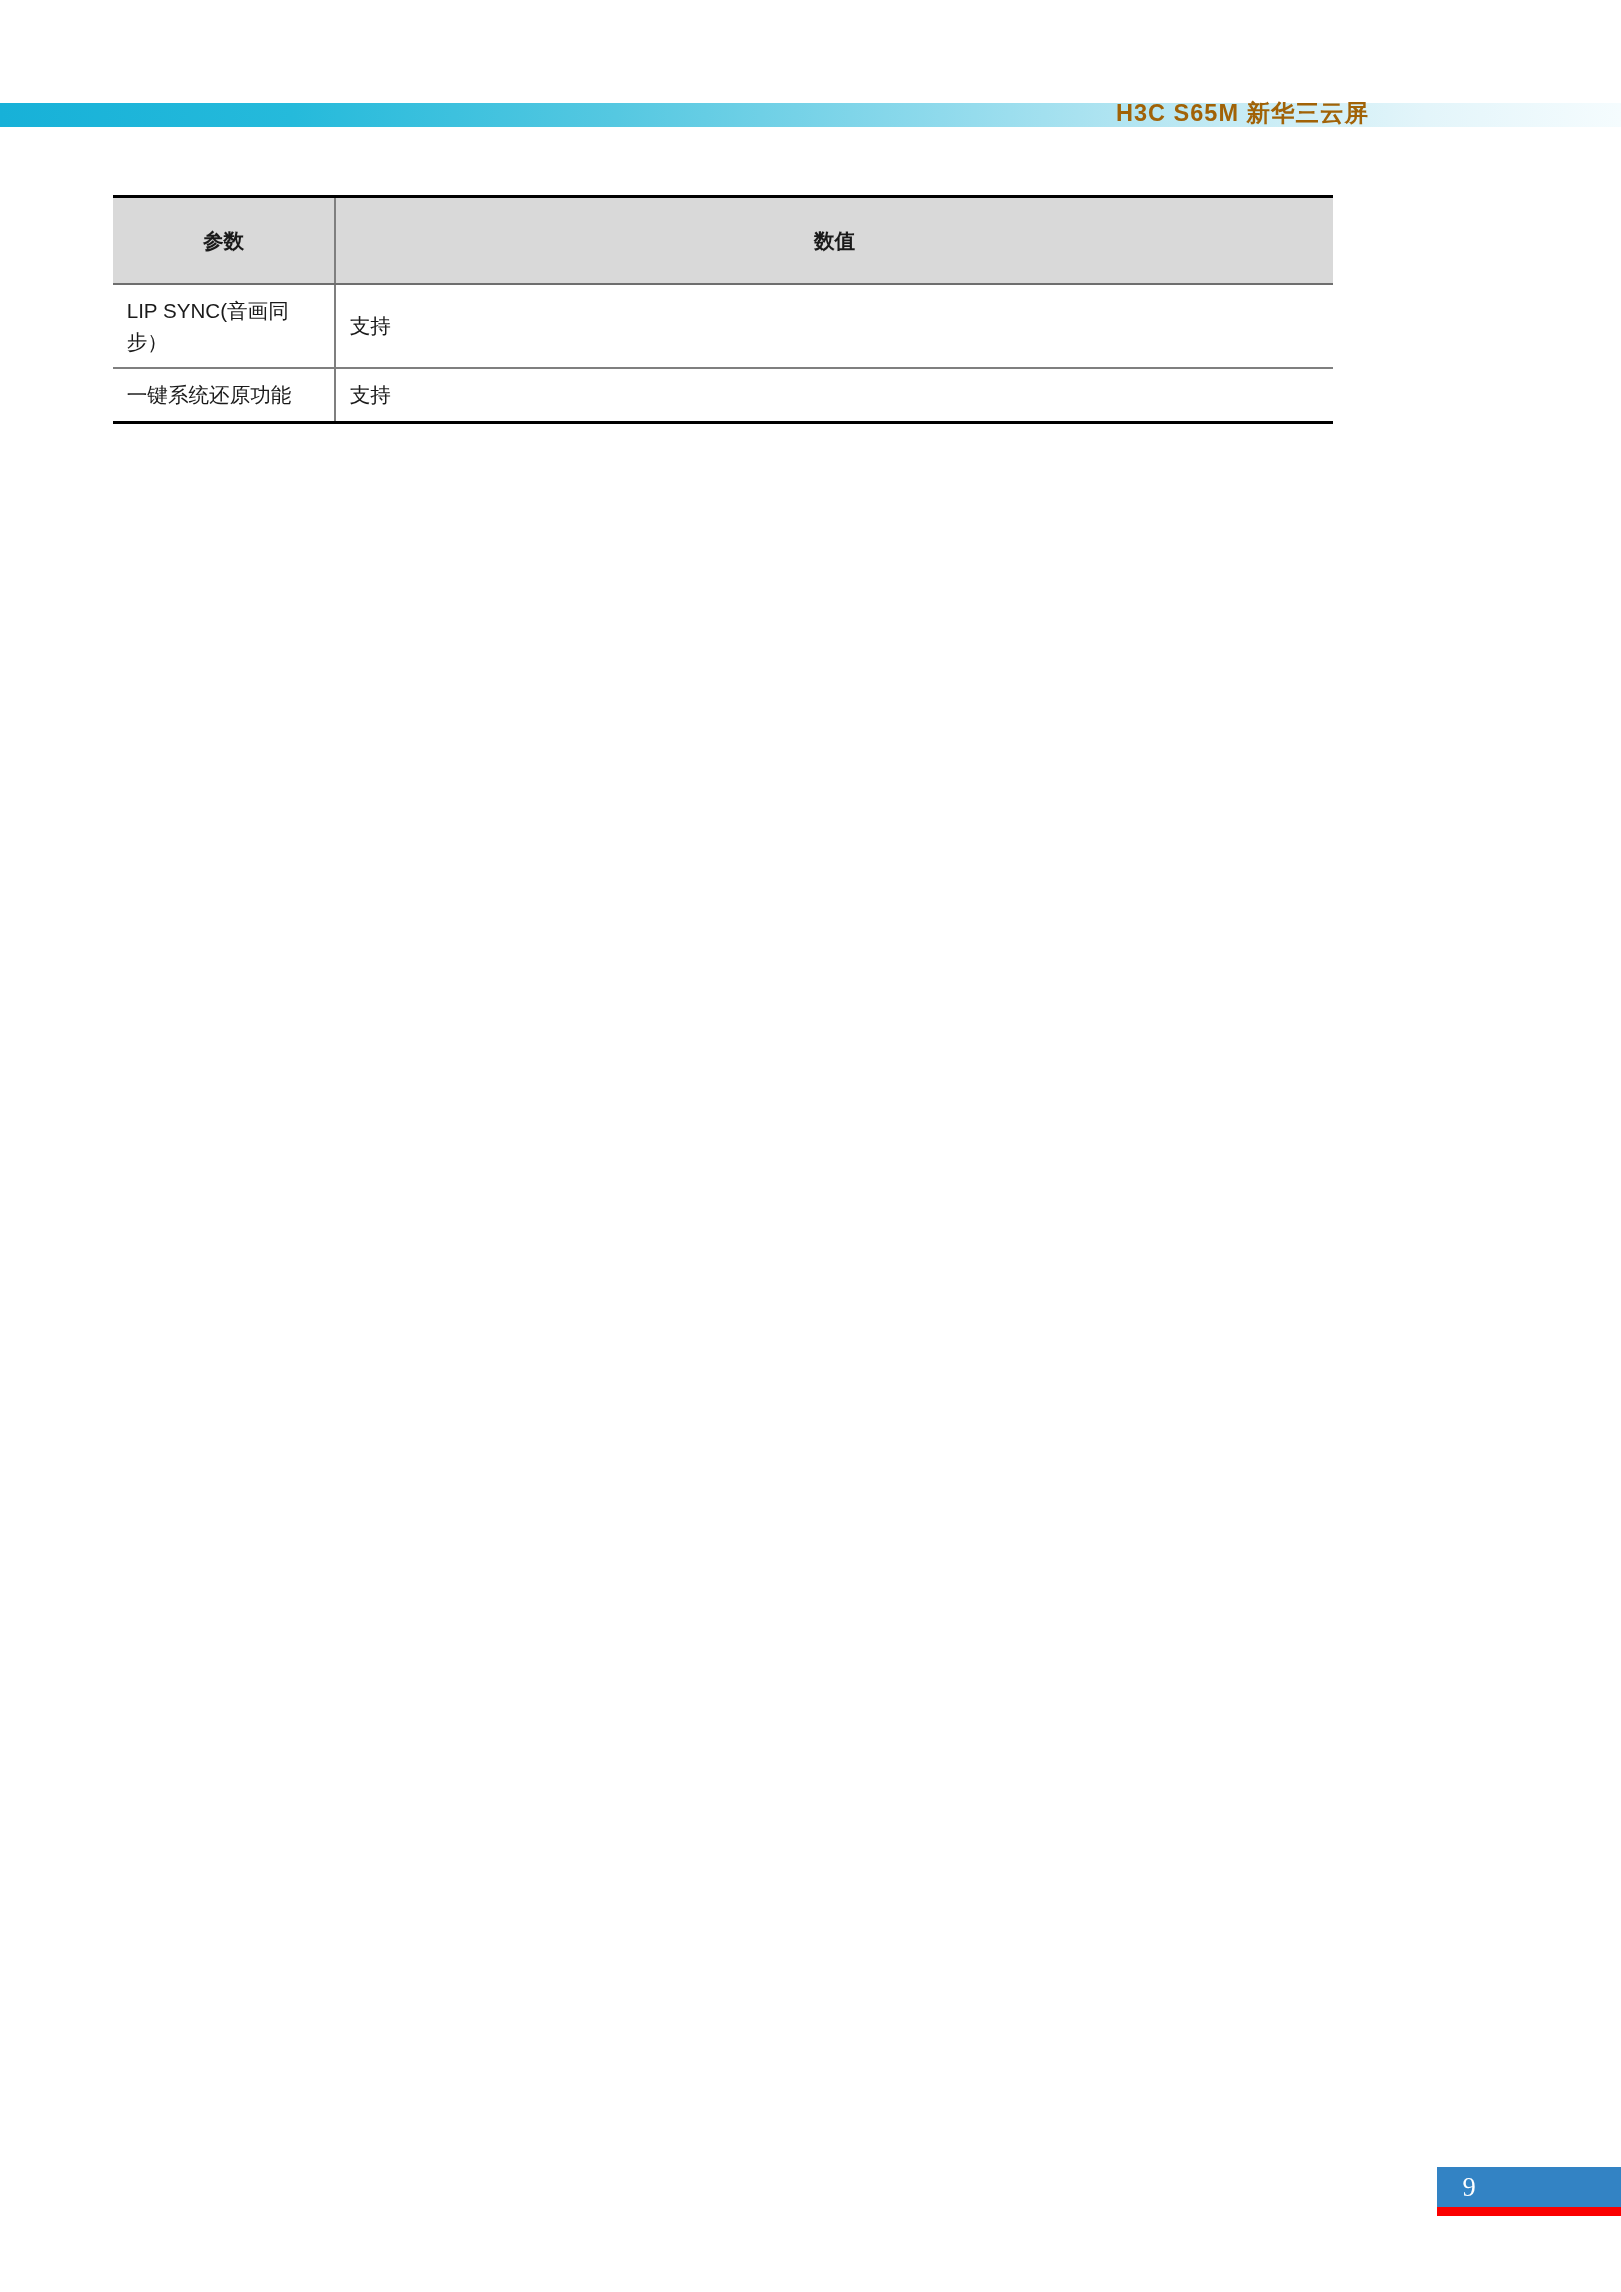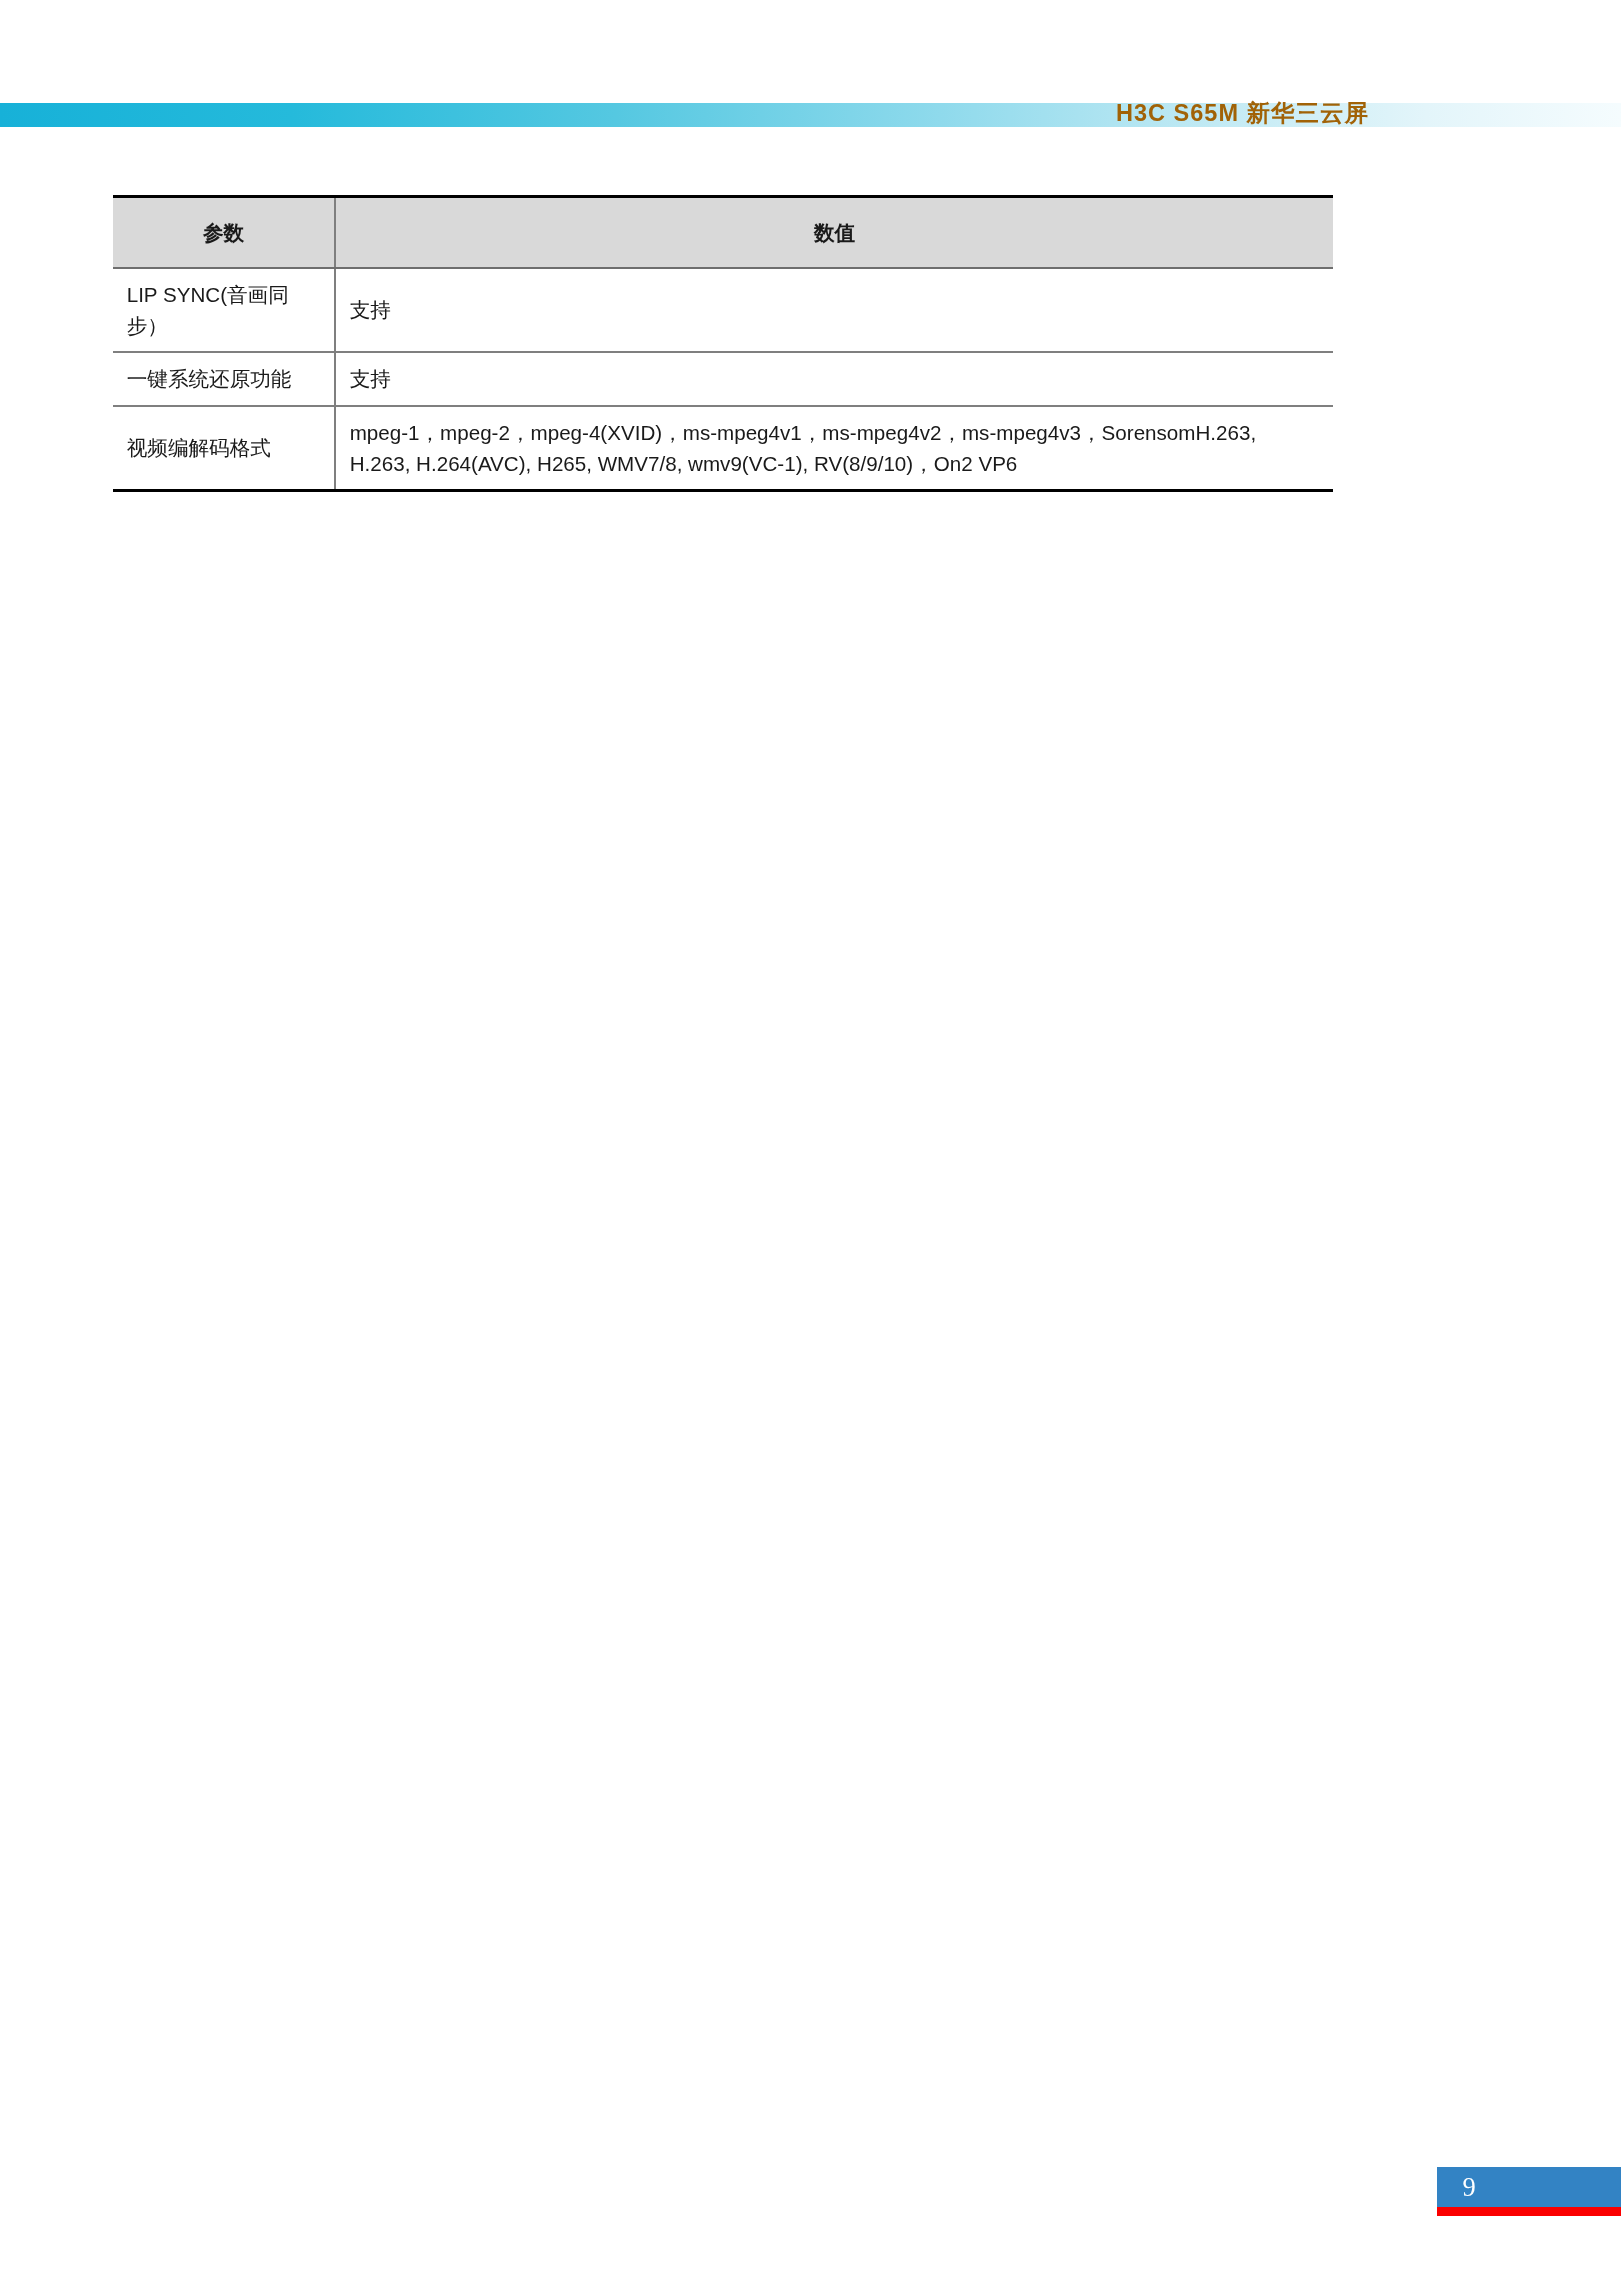--- a/index.html
+++ b/index.html
@@ -44,21 +44,21 @@
   }
   .spec-table col.c1{width:222px;}
   .spec-table thead th{
     background:#d9d9d9;
     height:53px;
     font-weight:bold;
     text-align:center;
     vertical-align:middle;
     border-top:3.9px solid #000000;
     border-bottom:2px solid #6e6e6e;
-    padding:8px;
+    padding:16px;
   }
   .spec-table thead th:first-child{border-right:2px solid #7f7f7f;}
   .spec-table tbody td{
     vertical-align:middle;
     border-bottom:2px solid #7f7f7f;
     padding:9.8px 13.7px 9.8px 13.7px;
     line-height:31px;
   }
   .spec-table tbody td.cell-label{
     border-right:2px solid #7f7f7f;
@@ -109,24 +109,20 @@
     </thead>
     <tbody>
       <tr class="row-s">
         <td class="cell-label">LIP SYNC(音画同步）</td>
         <td class="cell-value">支持</td>
       </tr>
       <tr class="row-s">
         <td class="cell-label">一键系统还原功能</td>
         <td class="cell-value">支持</td>
       </tr>
-      <tr>
-        <td class="cell-label">视频编解码格式</td>
-        <td class="cell-value">mpeg-1，mpeg-2，mpeg-4(XVID)，ms-mpeg4v1，ms-mpeg4v2，ms-mpeg4v3，SorensomH.263, H.263, H.264(AVC), H265, WMV7/8, wmv9(VC-1), RV(8/9/10)，On2 VP6</td>
-      </tr>
     </tbody>
   </table>
 
   <div class="footer-pagebox">
     <span class="num">9</span>
   </div>
   <div class="footer-redbar"></div>
 
 </div>
 

